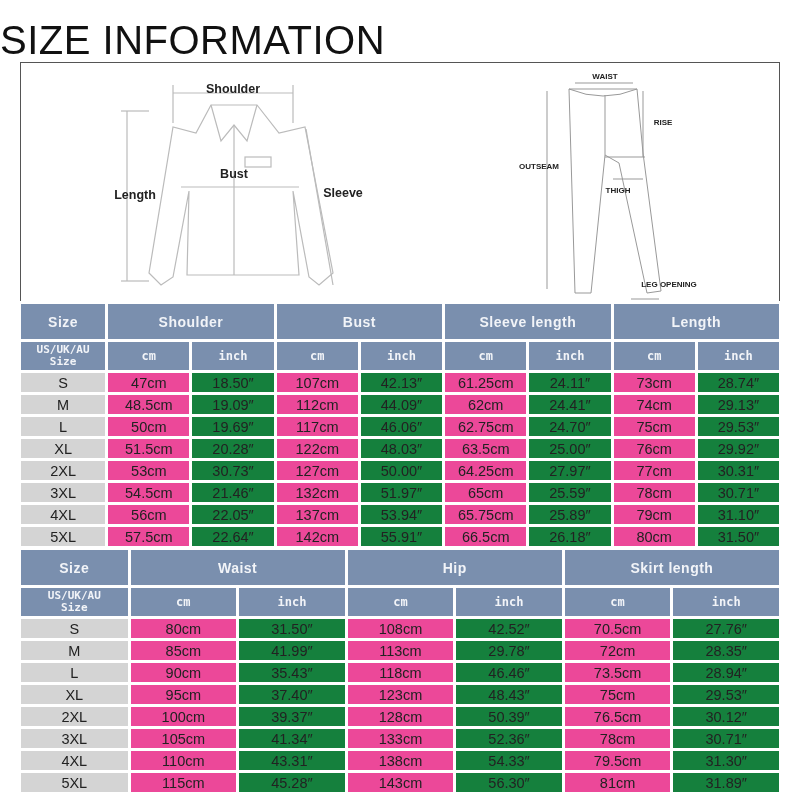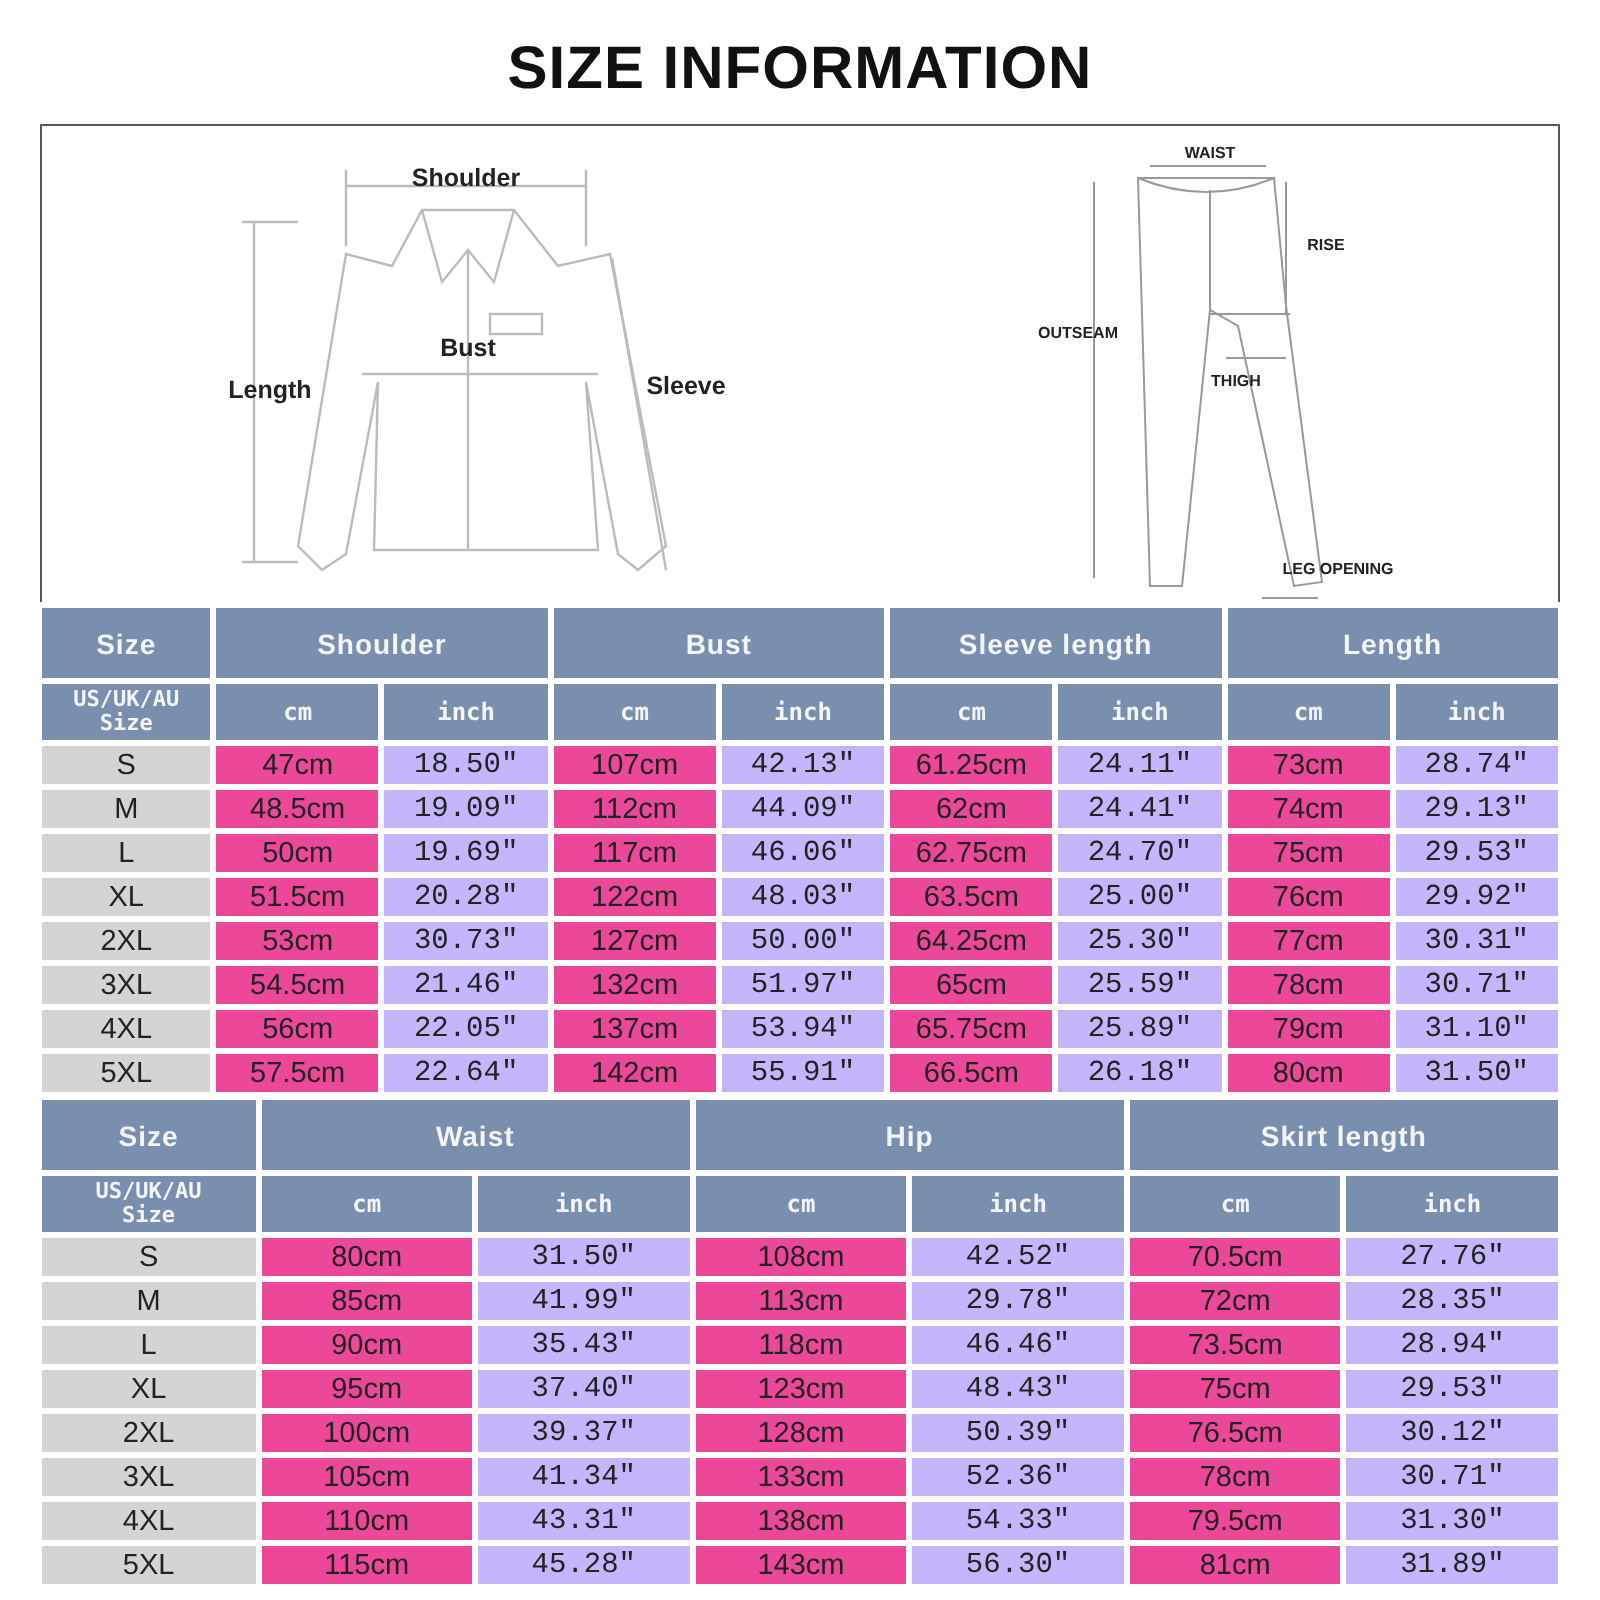--- a/index.html
+++ b/index.html
@@ -1,27 +1,27 @@
 <!DOCTYPE html>
 <html><head>
 <meta charset="utf-8">
 <style>
   html, body { margin:0; padding:0; background:#ffffff; }
   body { width:800px; height:800px; position:relative; overflow:hidden; font-family:"Liberation Sans", sans-serif; }
-  .title { position:absolute; top:18px; left:0; width:800px; text-align:center; font-size:30px; font-weight:bold; color:#111; letter-spacing:0.5px; }
+  .title { position:absolute; top:18px; left:0; width:800px; font-size:40px; font-weight:normal; color:#111; letter-spacing:0.5px; }
   .diagram-frame { position:absolute; left:20px; top:62px; width:760px; height:240px; border:1px solid #555; border-bottom:none; box-sizing:border-box; background:#fff; }
   svg text { font-family:"Liberation Sans", sans-serif; }
   table.sz { position:absolute; border-collapse:separate; border-spacing:3px; background:#fff; }
   table.sz td { text-align:center; padding:0; font-size:14.5px; color:#222; }
   .h1 { background:#7a8fae; color:#f2f4f8 !important; font-weight:bold; font-size:14px !important; letter-spacing:0.5px; }
   .h2 { background:#7a8fae; color:#f2f4f8 !important; font-family:"DejaVu Sans Mono", monospace; font-weight:bold; font-size:12px !important; }
   .h2.sizehdr { font-size:11px !important; line-height:12px;text-align:center; }
   .sizecell { background:#d4d4d4; }
   .cmcell { background:#ec4899; }
-  .incell { background:#c4b5fd;font-family:Liberation Mono, monospace; }
+  .incell { background:#15803d; }
 </style>
 </head>
 <body>
 
 <div class="title">SIZE INFORMATION</div>
 
 <div class="diagram-frame">
 
   <svg width="400" height="240" style="position:absolute;left:0;top:0" viewBox="0 0 400 240">
     <g fill="none" stroke="#bbb" stroke-width="1.2">
@@ -150,21 +150,21 @@
         <td class="cmcell">76cm</td>
         <td class="incell">29.92″</td>
       </tr>
       <tr style="height: 19px;">
         <td class="sizecell">2XL</td>
         <td class="cmcell">53cm</td>
         <td class="incell">30.73″</td>
         <td class="cmcell">127cm</td>
         <td class="incell">50.00″</td>
         <td class="cmcell">64.25cm</td>
-        <td class="incell">25.30″</td>
+        <td class="incell">27.97″</td>
         <td class="cmcell">77cm</td>
         <td class="incell">30.31″</td>
       </tr>
       <tr style="height: 19px;">
         <td class="sizecell">3XL</td>
         <td class="cmcell">54.5cm</td>
         <td class="incell">21.46″</td>
         <td class="cmcell">132cm</td>
         <td class="incell">51.97″</td>
         <td class="cmcell">65cm</td>

